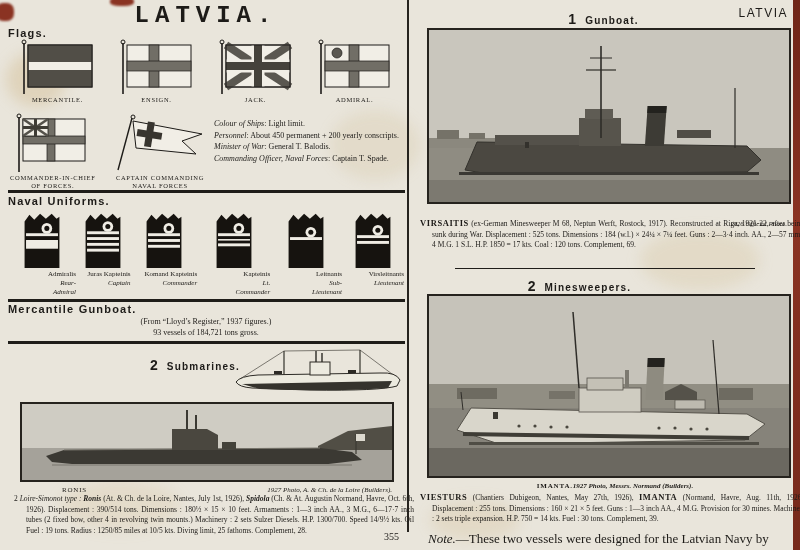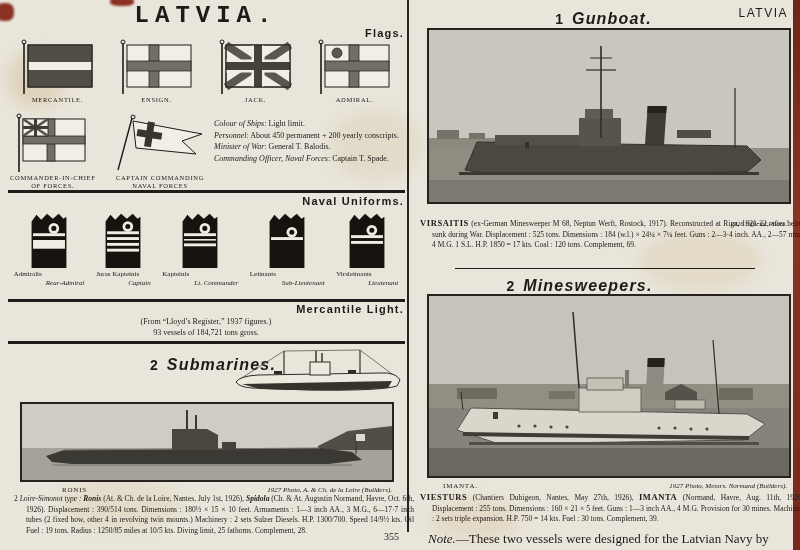--- a/index.html
+++ b/index.html
@@ -15,28 +15,28 @@
   .red-mark{position:absolute;background:#8a3322;border-radius:40%;filter:blur(1px);}
   .col-divider{position:absolute;left:407px;top:0;width:2px;height:532px;background:#26231e;}
   .rule{position:absolute;background:#1f1d19;height:2.5px;}
   .rule.thin{height:1.2px;}
   
   .main-title{font-family:Liberation Mono, monospace;font-weight:bold;font-size:24px;
               letter-spacing:6px;text-align:center;}
   .corner-title{font-family:"Liberation Sans",sans-serif;font-weight:normal;
                 font-size:12px;letter-spacing:1.5px;}
   .sec-head{font-family:"Liberation Sans",sans-serif;font-weight:bold;
-            font-size:11px;letter-spacing:1.2px;text-align:right;}
+            font-size:11px;letter-spacing:1.2px;text-align:left;}
   .num-head{font-family:"Liberation Sans",sans-serif;font-weight:bold;}
   .num-head .cnt{font-size:14px;margin-right:9px;}
-  .num-head .lbl{font-size:16px;letter-spacing:1.2px;font-style:italic;}
+  .num-head .lbl{font-size:10px;letter-spacing:1.2px;}
   
   .scaps{font-size:6.5px;letter-spacing:.7px;text-transform:uppercase;
          text-align:center;line-height:1.3;}
-  .rank-cap{text-align:left;font-size:7px;line-height:1.25;}
+  .rank-cap{text-align:right;font-size:7px;line-height:1.25;}
   .rank-cap .en{font-style:italic;padding-left:32px;}
   
   .info{font-size:8px;line-height:1.45;}
   .info-line{padding-left:12px;text-indent:-12px;}
   .ital{font-style:italic;}
   
   .entry{font-size:7.5px;line-height:1.4;text-align:justify;
          padding-left:12px;text-indent:-12px;}
   .entry-name{font-weight:bold;letter-spacing:.6px;font-size:8.5px;}
   .bold-ital{font-weight:bold;font-style:italic;}
@@ -184,20 +184,31 @@
       <rect x="3.5" y="40" width="33" height="3" fill="#efece4"></rect>
       <circle cx="25" cy="17" r="5.5" fill="#efece4"></circle>
         <circle cx="25" cy="17" r="2.6" fill="#16130f"></circle>
     </svg>
     <figcaption class="rank-cap"><span>Juras Kapteinis</span><br><span class="en">Captain</span></figcaption>
   </figure>
   <figure class="unifig">
     <svg width="40" height="60" viewBox="0 0 40 62">
       <path d="M2,12 L7,5 L12,10 L18,4 L24,9 L30,4 L35,9 L38,7 V60 H2 Z" fill="#16130f"></path>
       <rect x="3.5" y="24" width="33" height="3" fill="#efece4"></rect>
+      <rect x="3.5" y="30" width="33" height="3" fill="#efece4"></rect>
+      <rect x="3.5" y="36" width="33" height="3" fill="#efece4"></rect>
+      <circle cx="25" cy="19" r="5.5" fill="#efece4"></circle>
+        <circle cx="25" cy="19" r="2.6" fill="#16130f"></circle>
+    </svg>
+    <figcaption class="rank-cap"><span>Komand Kapteinis</span><br><span class="en">Commander</span></figcaption>
+  </figure>
+  <figure class="unifig">
+    <svg width="40" height="60" viewBox="0 0 40 62">
+      <path d="M2,12 L7,5 L12,10 L18,4 L24,9 L30,4 L35,9 L38,7 V60 H2 Z" fill="#16130f"></path>
+      <rect x="3.5" y="24" width="33" height="3" fill="#efece4"></rect>
       <rect x="3.5" y="30" width="33" height="1.6" fill="#efece4"></rect>
       <rect x="3.5" y="34.5" width="33" height="3" fill="#efece4"></rect>
       <circle cx="25" cy="19" r="5.5" fill="#efece4"></circle>
         <circle cx="25" cy="19" r="2.6" fill="#16130f"></circle>
     </svg>
     <figcaption class="rank-cap"><span>Kapteinis</span><br><span class="en">Lt. Commander</span></figcaption>
   </figure>
   <figure class="unifig">
     <svg width="40" height="60" viewBox="0 0 40 62">
       <path d="M2,12 L7,5 L12,10 L18,4 L24,9 L30,4 L35,9 L38,7 V60 H2 Z" fill="#16130f"></path>
@@ -213,21 +224,21 @@
       <rect x="3.5" y="26" width="33" height="3" fill="#efece4"></rect>
       <rect x="3.5" y="32" width="33" height="3" fill="#efece4"></rect>
       <circle cx="25" cy="21" r="5.5" fill="#efece4"></circle>
         <circle cx="25" cy="21" r="2.6" fill="#16130f"></circle>
     </svg>
     <figcaption class="rank-cap"><span>Virsleitnants</span><br><span class="en">Lieutenant</span></figcaption>
   </figure>
 </div>
 
 <div class="rule" style="left:8px;top:299px;width:397px;"></div>
-<div class="abs sec-head" style="left:8px;top:303px;width:396px;">Mercantile Light.</div>
+<div class="abs sec-head" style="left:8px;top:303px;width:396px;">Mercantile Gunboat.</div>
 <div class="abs center small8" style="left:8px;top:317px;width:396px;">(From “Lloyd’s Register,” 1937 figures.)</div>
 <div class="abs center small8" style="left:8px;top:328px;width:396px;">93 vessels of 184,721 tons gross.</div>
 <div class="rule" style="left:8px;top:341px;width:397px;"></div>
 
 <div class="abs num-head" style="left:150px;top:356px;">
   <span class="cnt">2</span><span class="lbl">Submarines.</span>
 </div>
 <svg class="abs" style="left:230px;top:343px;" width="176" height="58" viewBox="0 0 176 58">
   <polyline points="10,36 54,8 130,7 166,34" fill="none" stroke="#4a4740" stroke-width=".7"></polyline>
   <line x1="54" y1="8" x2="54" y2="32" stroke="#33312b" stroke-width="1.2"></line>
@@ -333,21 +344,21 @@
     </g>
     <line x1="150" y1="92" x2="144" y2="16" stroke="#2f2d29" stroke-width="1.5"></line>
     <line x1="290" y1="118" x2="284" y2="44" stroke="#2f2d29" stroke-width="1.2"></line>
     <line x1="34" y1="114" x2="32" y2="96" stroke="#2f2d29" stroke-width="1"></line>
     <rect x="246" y="104" width="30" height="9" fill="#bdbaaf" stroke="#55524a" stroke-width=".7"></rect>
     <rect x="64" y="116" width="5" height="7" fill="#3a3831"></rect>
     <rect x="196" y="74" width="4" height="18" fill="#7c7970"></rect>
     <rect x="40" y="146" width="290" height="3" fill="#4f4d45"></rect>
   </svg>
 </div>
-<div class="abs" style="left:427px;top:482px;width:360px;display:flex;justify-content:space-between;">
+<div class="abs" style="left:427px;top:482px;width:360px;display:flex;justify-content:center;font-weight:bold;">
   <span class="cap-name" style="padding-left:16px;">Imanta.</span>
   <span class="credit">1927 Photo, Messrs. Normand (Builders).</span>
 </div>
 <p class="abs entry" style="left:420px;top:492px;width:374px;margin:0;">
   <span class="entry-name">VIESTURS</span><span> (Chantiers Dubigeon, Nantes, May 27th, 1926), </span><span class="entry-name">IMANTA</span><span> (Normand, Havre, Aug. 11th, 1926).  Displacement : 255 tons.  Dimensions : 160 × 21 × 5 feet.  Guns : 1—3 inch AA., 4 M.G.  Provision for 30 mines.  Machinery : 2 sets triple expansion.  H.P. 750 = 14 kts.  Fuel : 30 tons.  Complement, 39.</span>
 </p>
 <div class="abs note-line" style="left:428px;top:531px;width:360px;">
   <span class="ital">Note.</span><span>—These two vessels were designed for the Latvian Navy by Ch. &amp; At. Augustin Normand.</span>
 </div>
 <div class="abs pagenum" style="left:384px;top:531px;">355</div>

